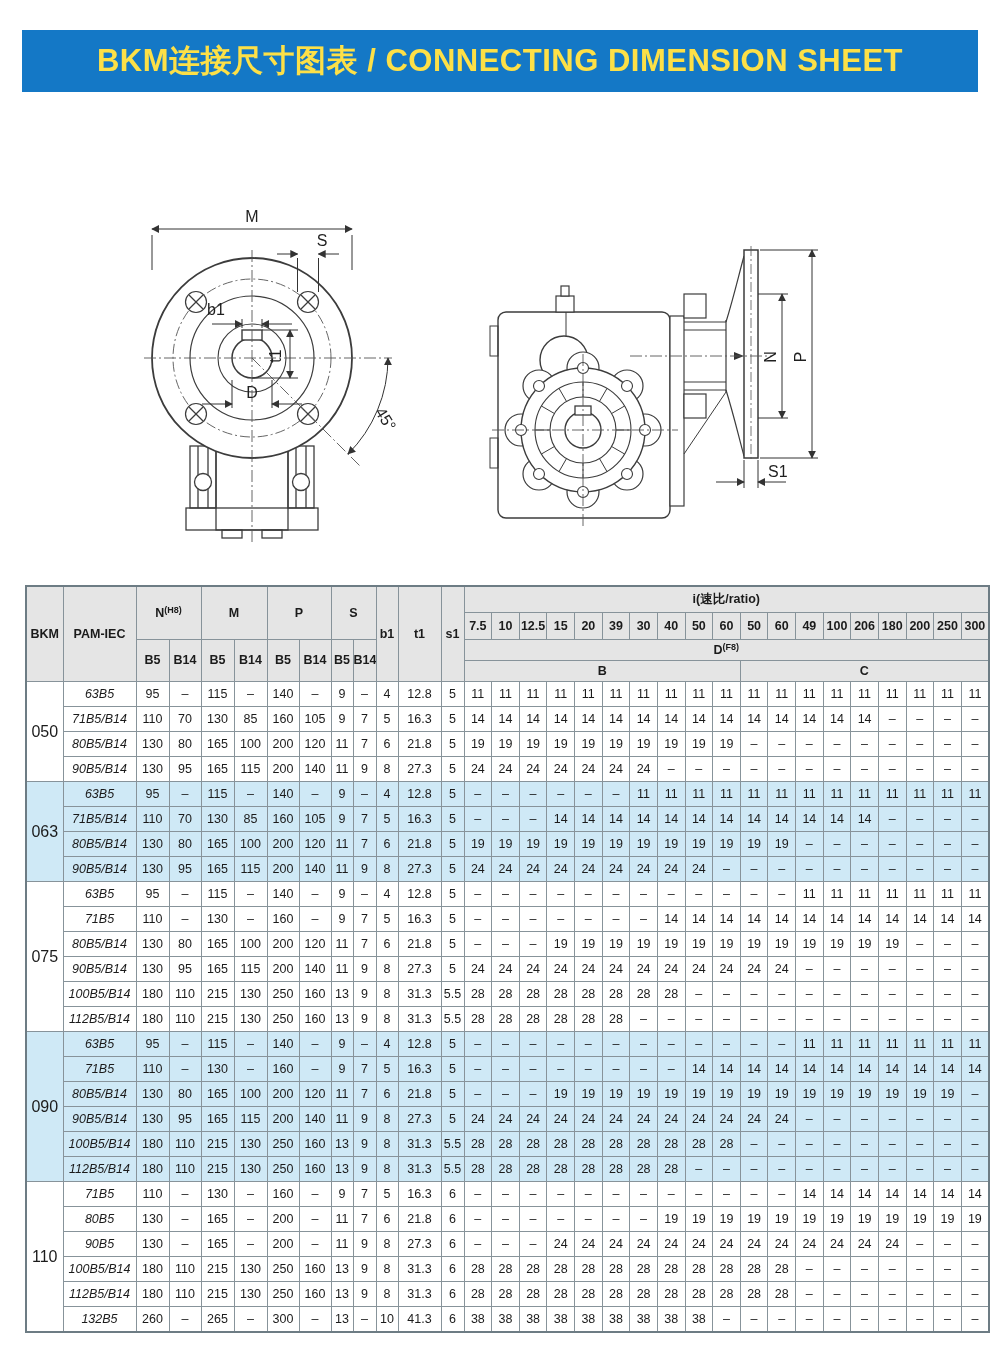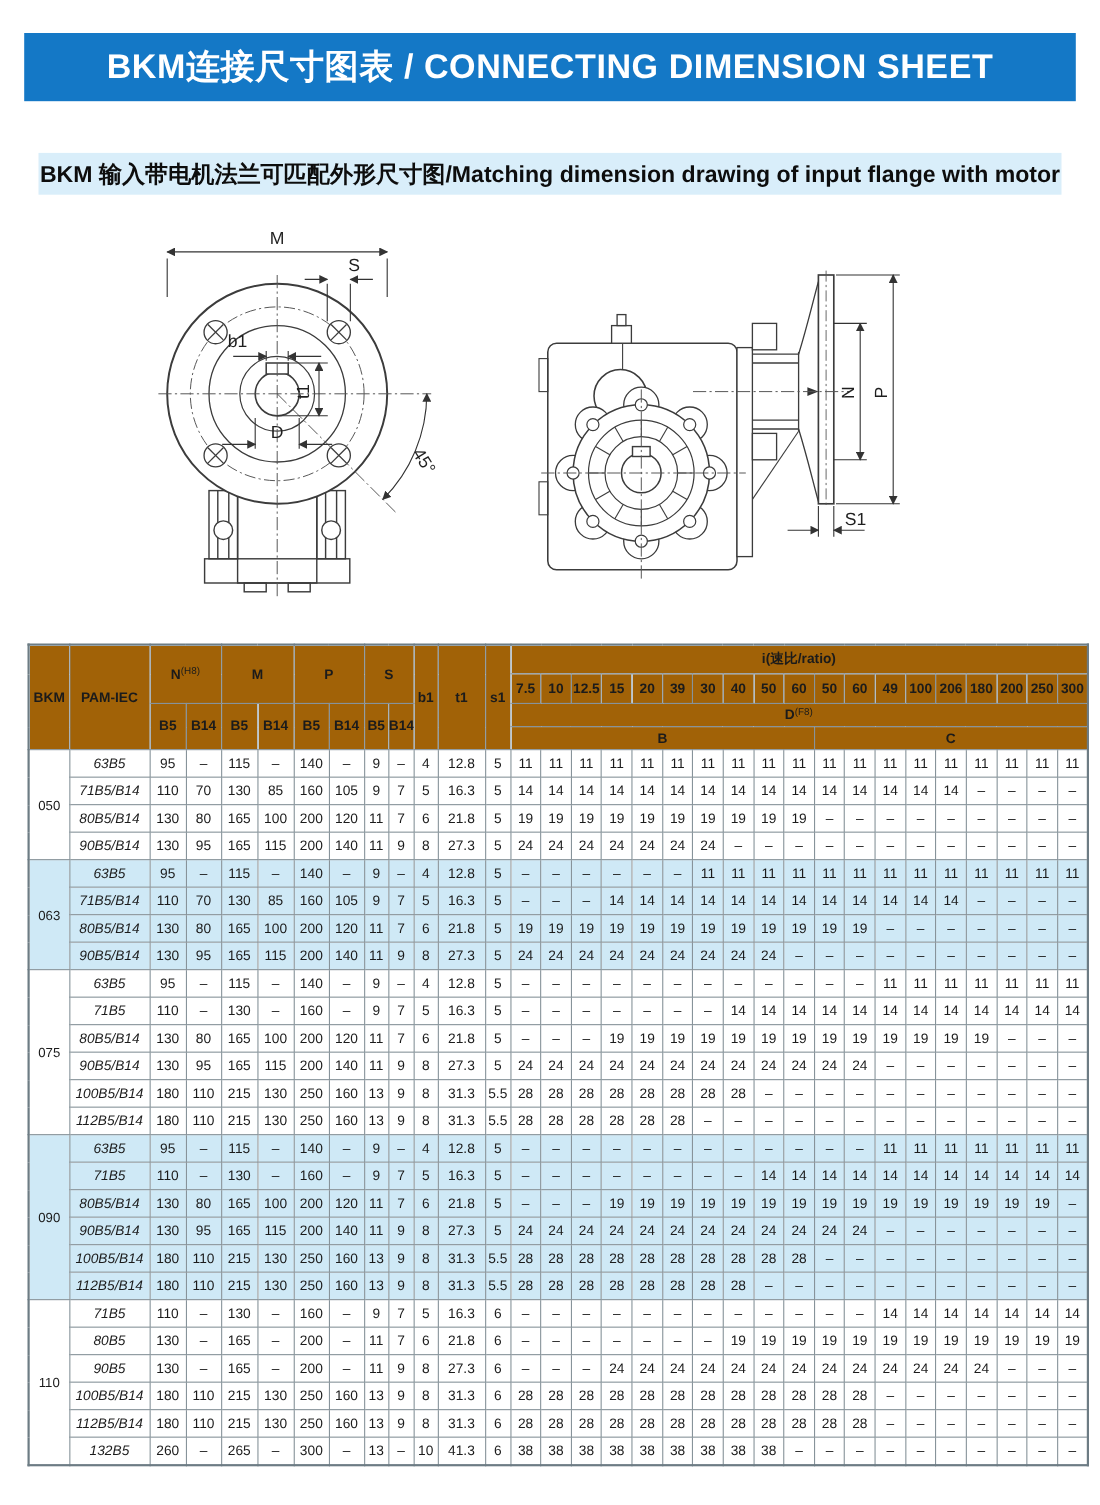--- a/index.html
+++ b/index.html
@@ -2,21 +2,21 @@
 <html><head>
 <meta charset="utf-8">
 <style>
   html,body { margin:0; padding:0; background:#ffffff; }
   .page {
     position:relative; width:1000px; height:1368px; background:#ffffff;
     font-family:"Liberation Sans", sans-serif; overflow:hidden; color:#1b1b1b;
   }
   .title-banner {
     position:absolute; left:22px; top:30px; width:956px; height:62px;
-    background:#1478c6; color:#ffffff; display:flex; align-items:center; justify-content:center;
+    background:#1478c6; color:#fde047; display:flex; align-items:center; justify-content:center;
     font-size:31px; font-weight:bold; letter-spacing:.5px; white-space:nowrap;
   }
   .subtitle-bar {
     position:absolute; left:35px; top:139px; width:930px; height:38px;
     background:#d9eefa; color:#0d0d0d; display:flex; align-items:center; justify-content:center;
     font-size:21px; font-weight:bold; white-space:nowrap;
   }
   .drawing { position:absolute; }
   .drawing-front { left:92px;  top:196px; }
   .drawing-side  { left:482px; top:226px; }
@@ -24,39 +24,38 @@
   .drawing text { font-family:"Liberation Sans", sans-serif; font-size:16px; fill:#1f1f1f; }
   .dims {
     position:absolute; left:25px; top:585px; width:965px;
     border-collapse:collapse; table-layout:fixed; line-height:1;
   }
   .dims th, .dims td {
     border:1px solid #87939a; text-align:center; vertical-align:middle;
     padding:0; overflow:hidden; white-space:nowrap;
   }
   .dims { border:2px solid #6d7c84; }
-  .dims thead th { background:#a16207; font-weight:bold; font-size:12.5px; }
+  .dims thead th { background:#e5e5e5; font-weight:bold; font-size:12.5px; }
   .dims thead tr:nth-child(1) th { height:25px; }
   .dims thead tr:nth-child(2) th { height:26px; }
   .dims thead tr:nth-child(3) th { height:20px; }
   .dims thead tr:nth-child(4) th { height:20px; }
-  .sup { font-size:9px; vertical-align:4px; font-weight:normal; }
+  .sup { font-size:9px; vertical-align:4px; font-weight:bold; }
   .dims tbody td { height:24px; font-size:12.5px; background:#ffffff; }
   .dims tbody tr.shaded td { background:#cfe9f6; }
-  .dims tbody td.bkm { font-size:12px; }
+  .dims tbody td.bkm { font-size:16px; }
   .dims tbody td.pam { font-size:12.5px;font-style:italic; }
 </style>
 </head>
 <body>
 
 <div class="page">
 
   <div class="title-banner">BKM连接尺寸图表 / CONNECTING DIMENSION SHEET</div>
 
-  <div class="subtitle-bar">BKM 输入带电机法兰可匹配外形尺寸图/Matching dimension drawing of input flange with motor</div>
 
   <svg class="drawing drawing-front" width="335" height="352" viewBox="0 0 335 352">
     <defs>
       <marker id="ar1" viewBox="0 0 10 10" refX="9" refY="5" markerWidth="8" markerHeight="8" orient="auto-start-reverse">
         <path d="M0,0 L10,5 L0,10 z" fill="#333"></path>
       </marker>
     </defs>
     <g stroke="#3c3c3c" stroke-width="1.3" fill="none">
       <rect x="98" y="250" width="26" height="62"></rect>
       <rect x="196" y="250" width="26" height="62"></rect>

